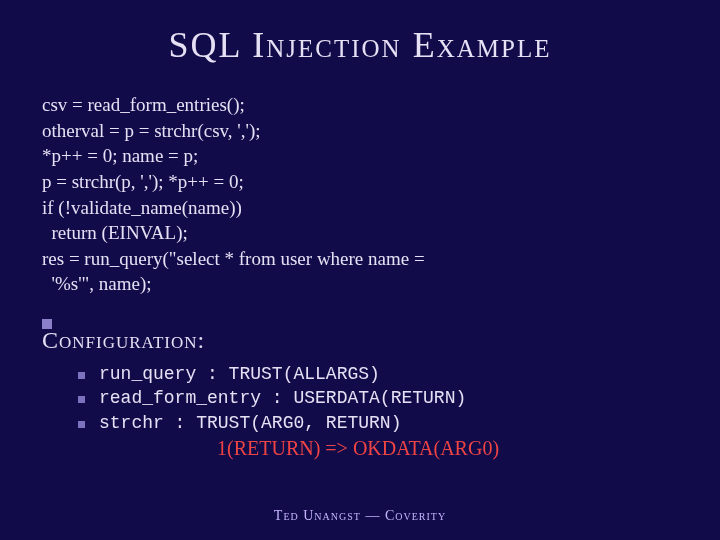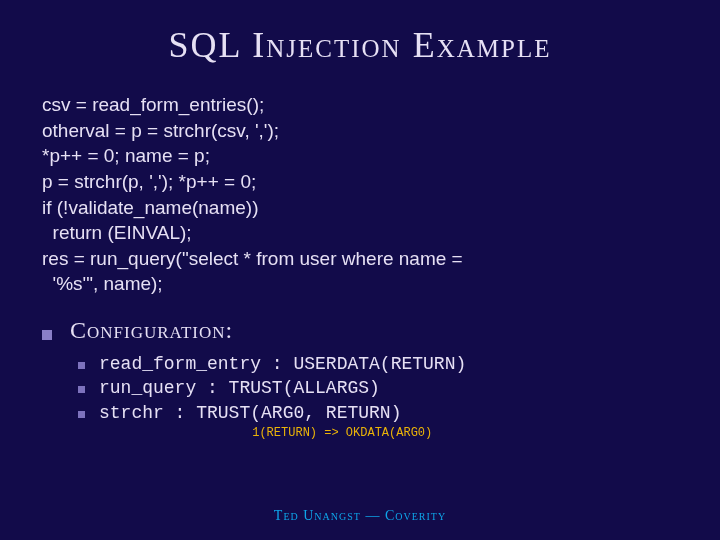--- a/index.html
+++ b/index.html
@@ -22,32 +22,33 @@
   .title {
     font-variant: small-caps;
     letter-spacing: 2px;
     font-size: 36px;
     color: #e6e0f4;
     text-align: center;
     margin: 6px 0 26px 0;
     font-weight: normal;
   }
   .codeblock {
-    font-family: Liberation Sans, sans-serif;
+    font-family: Liberation Serif, serif;
     font-size: 19px;
     line-height: 1.35;
     white-space: pre;
     color: #e6e0f4;
     margin: 0 0 20px 2px;
   }
   .config-row {
     display: flex;
     align-items: baseline;
     margin-left: 2px;
     margin-bottom: 8px;
+    flex-direction: column;
   }
   .bullet1 {
     display: inline-block;
     width: 10px;
     height: 10px;
     background: #8a7fc8;
     margin-right: 18px;
     position: relative;
     top: 2px;
     flex: 0 0 auto;
@@ -74,37 +75,37 @@
     width: 7px;
     height: 7px;
     background: #7d72bd;
     margin-right: 14px;
     position: relative;
     top: 0px;
     flex: 0 0 auto;
   }
   .subtext { white-space: pre; }
   .continuation {
-    font-family: Liberation Mono, monospace;
-    font-size: 12px;
+    font-family: Liberation Serif, serif;
+    font-size: 20px;
     line-height: 1.35;
-    color: #eab308;
+    color: #ef4444;
     white-space: pre;
     margin-left: 59px;
   }
   .footer {
     position: absolute;
     bottom: 16px;
     width: 100%;
     left: 0;
     text-align: center;
     font-variant: small-caps;
     letter-spacing: 1px;
     font-size: 14px;
-    color: #0ea5e9;
+    color: #c4b5fd;
   }
 </style>
 </head>
 <body>
 
 <div class="slide">
 
   <h1 class="title">SQL Injection Example</h1>
 
   <div class="codeblock">csv = read_form_entries();
@@ -117,25 +118,25 @@
   '%s'", name);</div>
 
   <div class="config-row">
     <span class="bullet1"></span>
     <span class="config-label">Configuration:</span>
   </div>
 
   <div class="sublist">
     <div class="subitem">
       <span class="bullet2"></span>
-      <span class="subtext">read_form_entry : USERDATA(RETURN)</span>
+      <span class="subtext">run_query : TRUST(ALLARGS)</span>
     </div>
     <div class="subitem">
       <span class="bullet2"></span>
-      <span class="subtext">run_query : TRUST(ALLARGS)</span>
+      <span class="subtext">read_form_entry : USERDATA(RETURN)</span>
     </div>
     <div class="subitem">
       <span class="bullet2"></span>
       <span class="subtext">strchr : TRUST(ARG0, RETURN)</span>
     </div>
     <div class="continuation">                1(RETURN) =&gt; OKDATA(ARG0)</div>
   </div>
 
   <div class="footer">Ted Unangst — Coverity</div>
 

